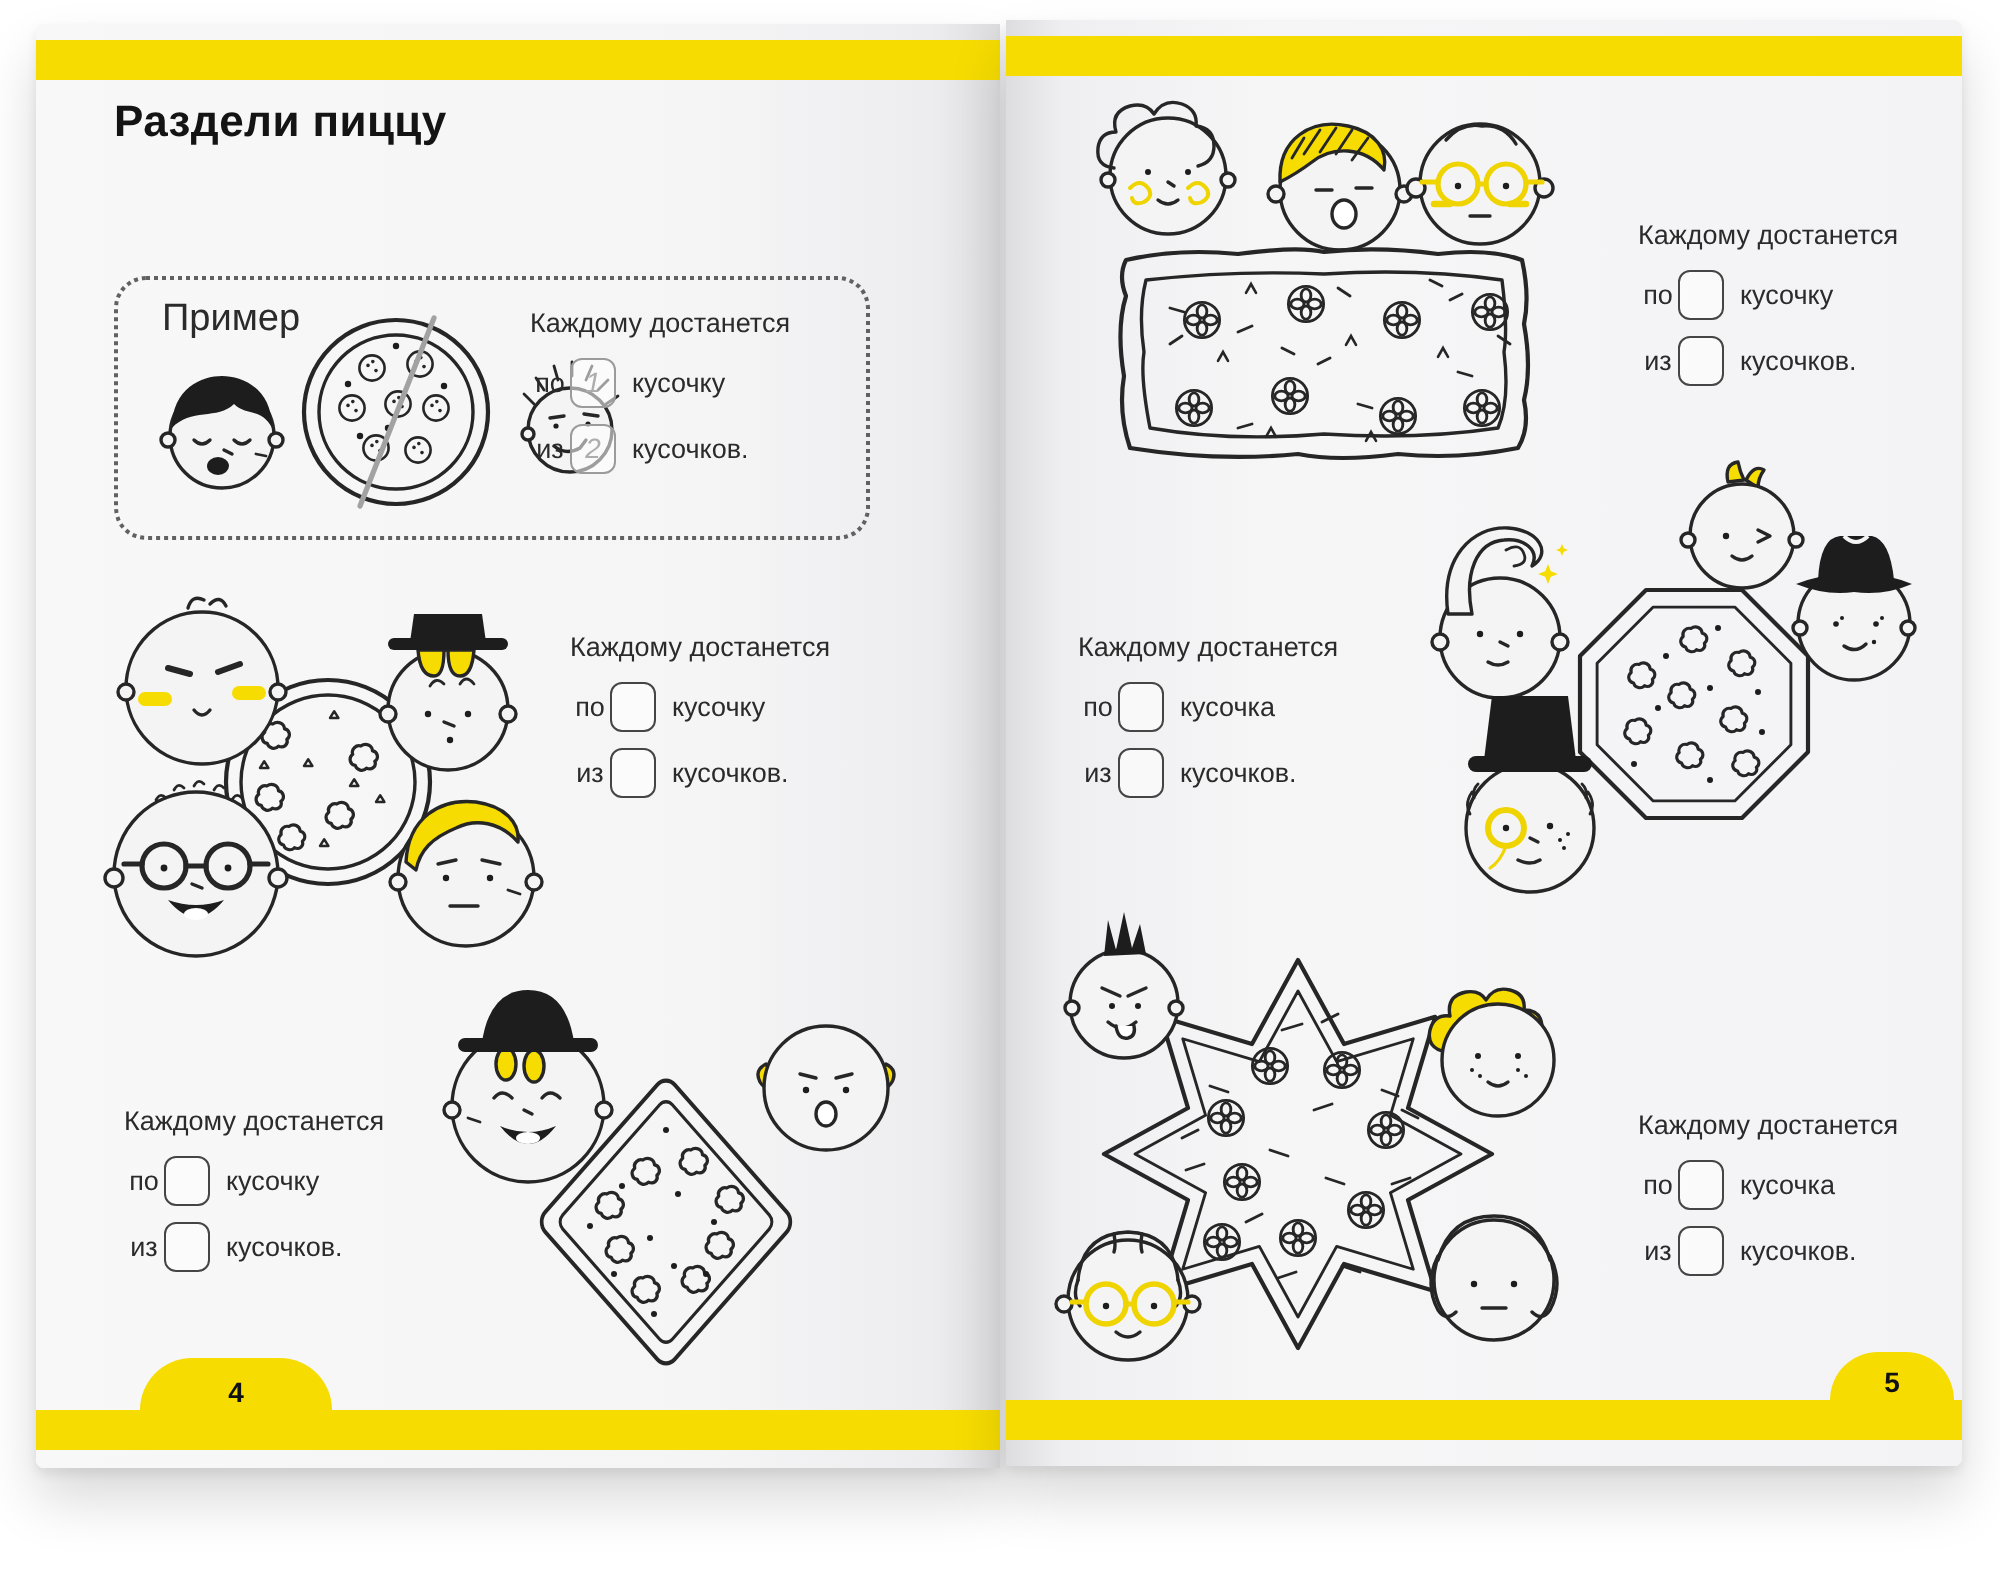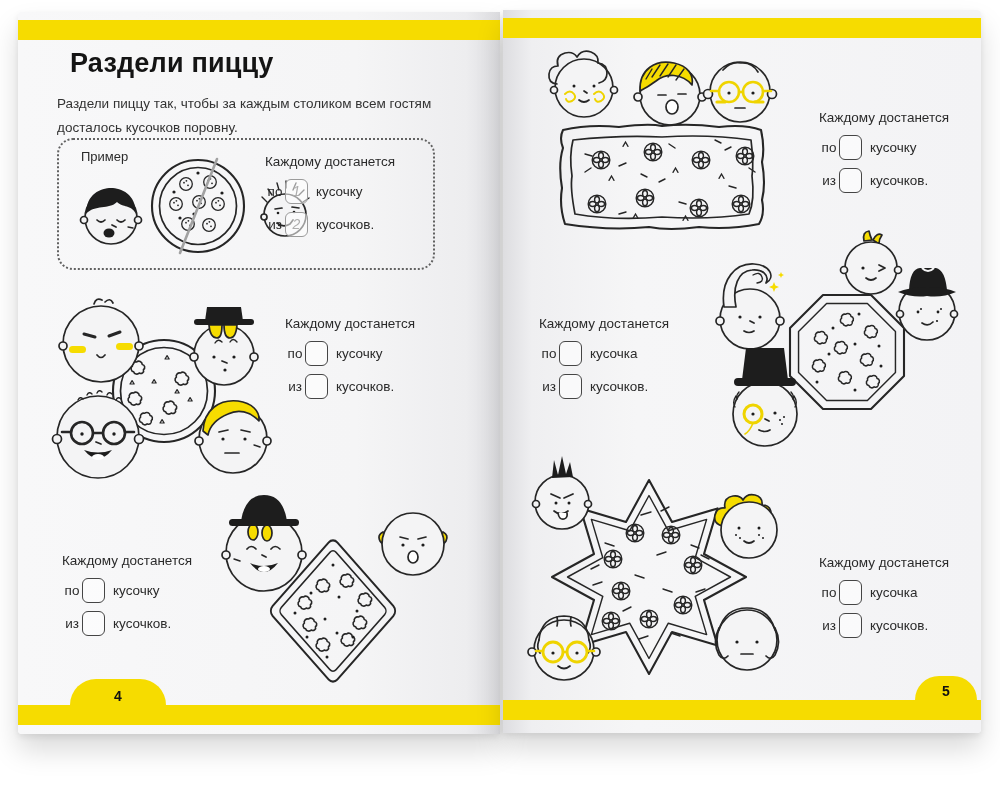--- a/index.html
+++ b/index.html
@@ -28,26 +28,26 @@
   .page-r .band-bottom{top:690px;}
   .bump{
     position:absolute;background:#F6DC00;border-radius:60px 60px 0 0;
     display:flex;align-items:flex-end;justify-content:center;
     font-weight:bold;font-size:14px;color:#111;
   }
   .bump-l{left:52px;top:667px;width:96px;height:26px;}
   .bump-r{left:412px;top:666px;width:62px;height:24px;}
   .pagenum{margin-bottom:1px;}
 
-  .title{position:absolute;left:52px;top:36px;margin:0;font-size:27px;font-weight:bold;color:#141414;letter-spacing:.2px;}
+  .title{position:absolute;left:39px;top:36px;margin:0;font-size:22px;font-weight:bold;color:#141414;letter-spacing:.2px;}
   .intro{position:absolute;left:39px;top:80px;margin:0;font-size:13.5px;line-height:1.75;color:#333;}
   .intro span{display:block;}
 
   .example-box{position:absolute;left:39px;top:126px;width:374px;height:128px;border:2px dotted #616161;border-radius:16px;}
-  .ex-label{position:absolute;left:22px;top:9px;font-size:13px;color:#2b2b2b;}
+  .ex-label{position:absolute;left:22px;top:9px;font-size:19px;color:#2b2b2b;}
 
   .ab{position:absolute;font-size:13.5px;color:#2b2b2b;}
   .ab .h{margin:0 0 9px 0;}
   .row{display:flex;align-items:center;height:26px;margin-bottom:7px;}
   .row .pfx{width:20px;text-align:center;}
   .box{
     width:21px;height:23px;border:1.6px solid #454545;border-radius:6px;
     margin-right:8px;display:flex;align-items:center;justify-content:center;
     font-size:14px;background:rgba(255,255,255,.55);
   }
@@ -97,24 +97,20 @@
 </svg>
 
 <div class="page page-l">
   <div class="band band-top"></div>
   <div class="bump bump-l">
     <span class="pagenum">4</span>
   </div>
   <div class="band band-bottom"></div>
 
   <h1 class="title">Раздели пиццу</h1>
-  <p class="intro">
-    <span>Раздели пиццу так, чтобы за каждым столиком всем гостям</span>
-    <span>досталось кусочков поровну.</span>
-  </p>
 
   <div class="example-box">
     <div class="ex-label">Пример</div>
 
     <svg class="ill" style="left:16px;top:30px" width="72" height="82" viewBox="0 0 72 82">
       <circle class="sk paper" cx="36" cy="48" r="26"></circle>
       <circle class="sk paper" cx="9" cy="50" r="3.5"></circle>
         <circle class="sk paper" cx="63" cy="50" r="3.5"></circle>
       <path class="ink" d="M11 44 C11 24 26 18 36 18 C46 18 61 24 61 44 C56 34 48 38 42 32 C34 40 20 34 11 44 Z"></path>
       <path class="sk" d="M22 50 q4 4 8 0"></path>

